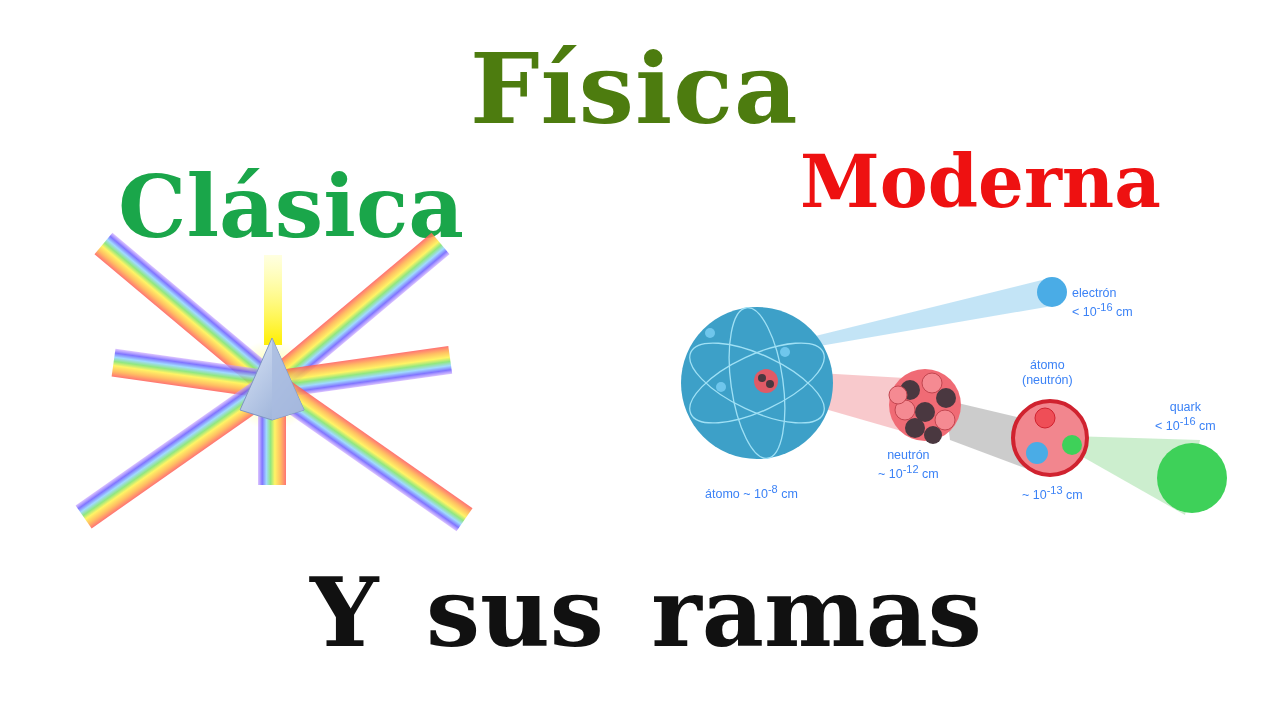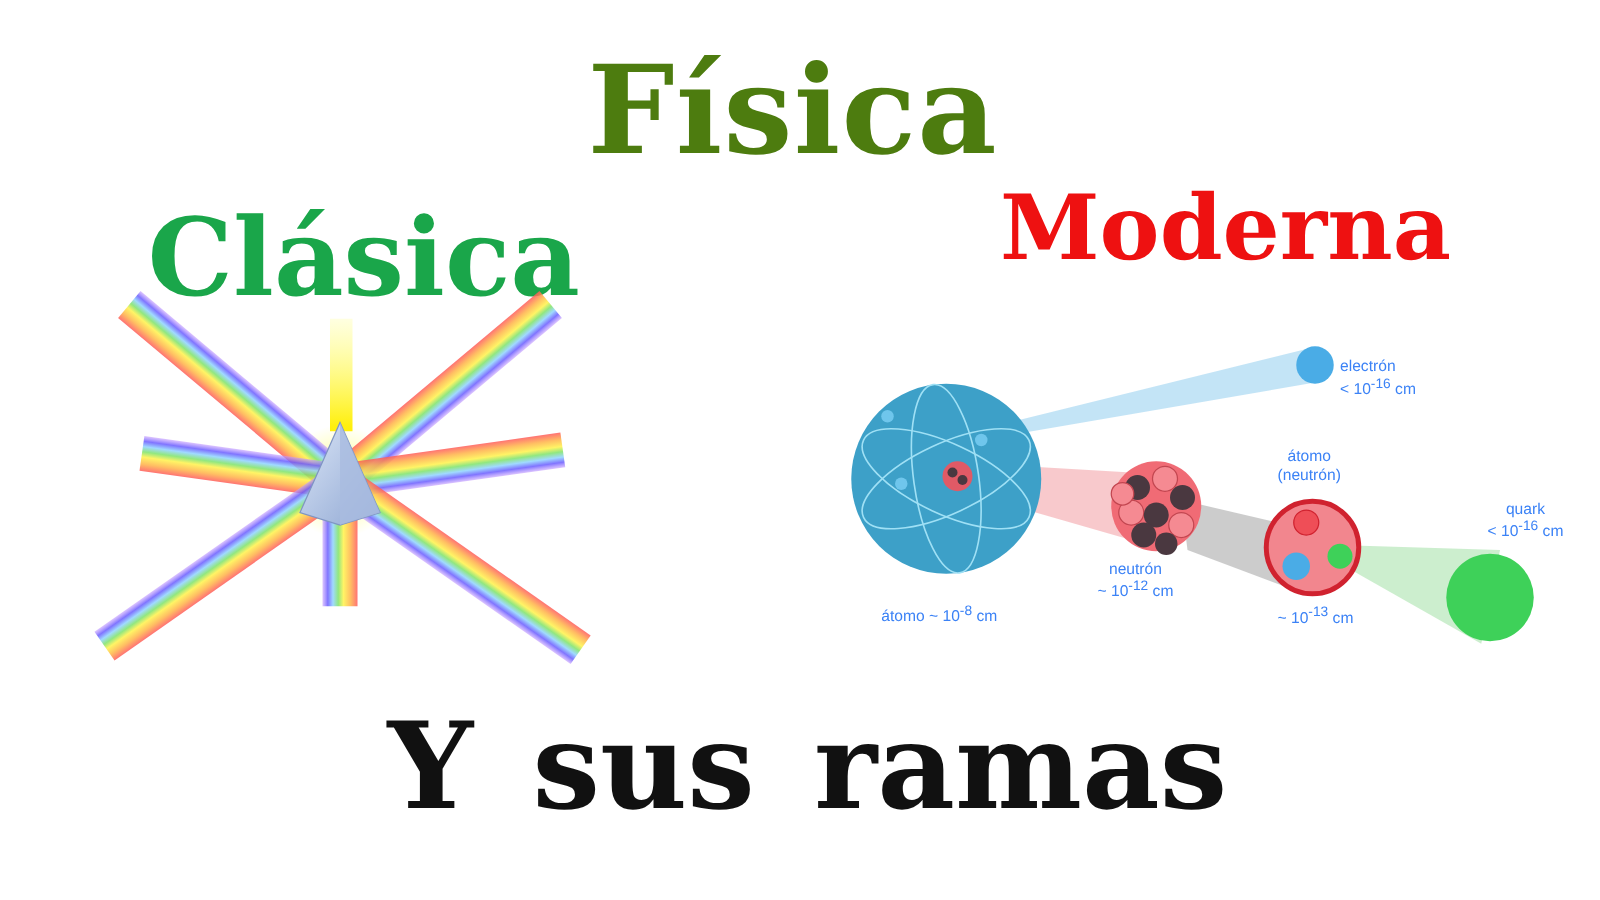--- a/index.html
+++ b/index.html
@@ -136,16 +136,16 @@
   <div>neutrón</div>
   <div><span>~ 10</span><sup>-12</sup><span> cm</span></div>
 </div>
 
 <div class="lbl" style="left:1022px; top:358px;">
   <div>átomo</div>
   <div>(neutrón)</div>
 </div>
 <div class="lbl" style="left:1022px; top:484px;"><span>~ 10</span><sup>-13</sup><span> cm</span></div>
 
-<div class="lbl" style="left:1190px; top:400px;">
+<div class="lbl" style="left:1155px; top:400px;">
   <div>quark</div>
   <div><span>&lt; 10</span><sup>-16</sup><span> cm</span></div>
 </div>
 
 </body></html>

